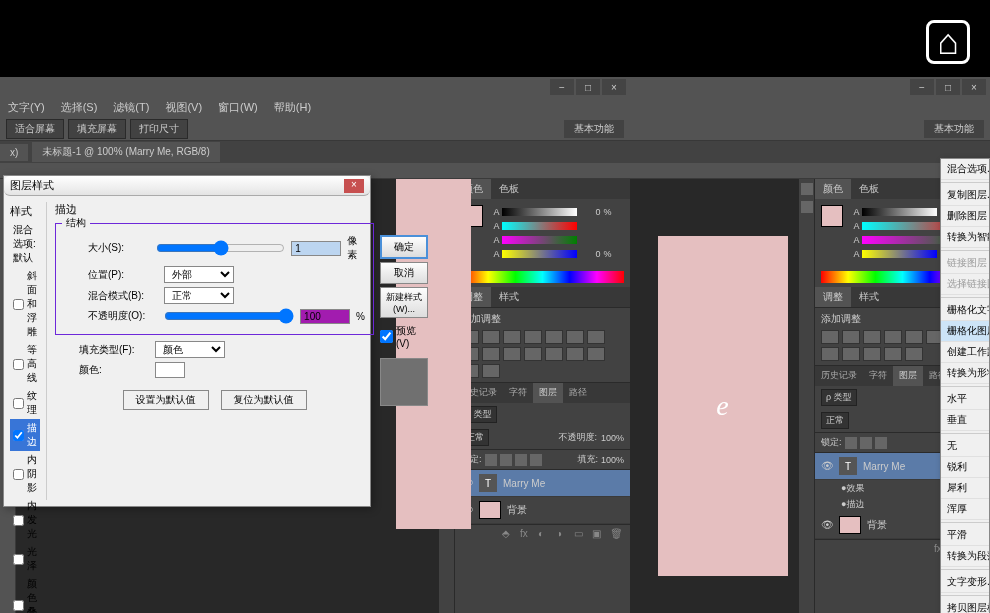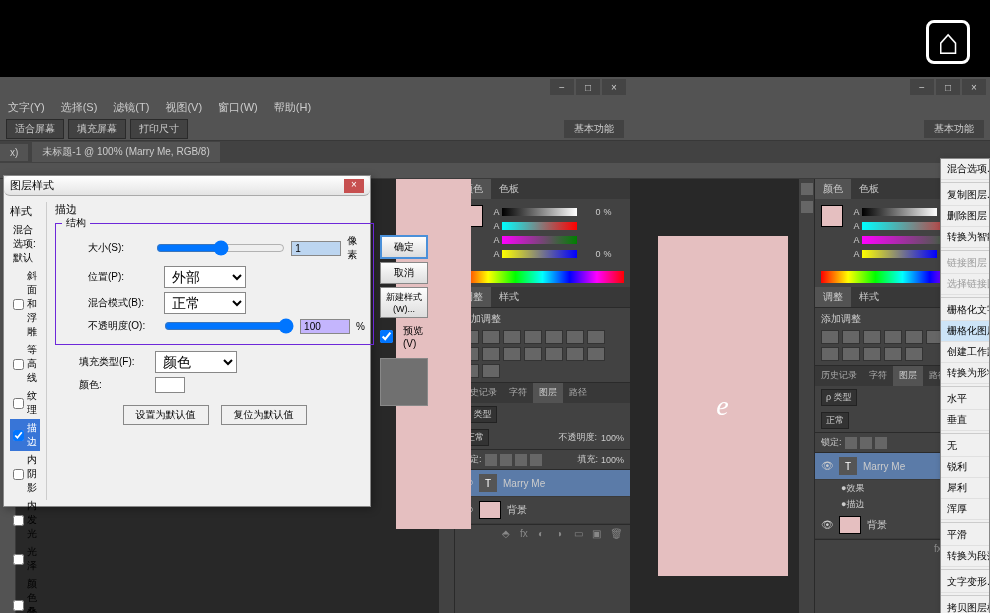--- a/index.html
+++ b/index.html
@@ -80,31 +80,31 @@
     .style-list { width: 66px; }
     .style-list-header { font-size: 11px; padding: 2px 0; }
     .style-item { padding: 2px 3px; font-size: 10px; display: flex; align-items: center; gap: 3px; }
     .style-item.sel { background: #3875d7; color: #fff; }
     .style-item input[type=checkbox] { width: 11px; height: 11px; }
     .style-content { flex: 1; border-left: 1px solid #ccc; padding-left: 8px; }
     .fieldset { border: 1px solid #6d28d9; padding: 6px 8px; margin-bottom: 6px; position: relative; }
     .fieldset-legend { position: absolute; top: -8px; left: 6px; background: #f0f0f0; padding: 0 4px; font-size: 10px; }
     .form-row { display: flex; align-items: center; gap: 6px; margin: 4px 0; font-size: 10px; }
     .form-label { width: 70px; text-align: left; margin-left: 24px; }
-    .form-input { border: 1px solid #888; background: #c4b5fd; padding: 1px 3px; width: 50px; font-size: 10px; }
+    .form-input { border: 1px solid #888; background: #a21caf; padding: 1px 3px; width: 50px; font-size: 10px; }
     .form-slider { flex: 1; }
-    .form-select { border: 1px solid #888; background: #fff; padding: 1px 3px; font-size: 14px; width: 82px; }
+    .form-select { border: 1px solid #888; background: #fff; padding: 1px 3px; font-size: 10px; width: 70px; }
     .color-chip { width: 30px; height: 16px; background: #fff; border: 1px solid #888; }
     .dialog-btns { display: flex; gap: 12px; justify-content: center; margin-top: 12px; }
     .dialog-btn { padding: 2px 12px; border: 1px solid #888; background: #f0f0f0; cursor: pointer; font-size: 10px; }
     .right-btns { width: 56px; display: flex; flex-direction: column; gap: 3px; margin-top: 33px; }
     .rbtn { border: 1px solid #888; padding: 3px 4px; text-align: center; font-size: 10px; cursor: pointer; background: linear-gradient(#fdfdfd, #ddd); }
     .rbtn.highlight { border: 2px solid #4a90d9; }
     .preview-box { width: 48px; height: 48px; background: #707070; border: 1px solid #888; margin-top: 6px; }
-    .preview-chk { display: flex; align-items: center; gap: 10px; margin-top: 3px; font-size: 10px; }
+    .preview-chk { display: flex; align-items: center; gap: 3px; margin-top: 3px; font-size: 10px; }
     
     
     .context-menu { position: absolute; right: 0; top: 158px; width: 50px; background: #f0f0f0; border: 1px solid #888; z-index: 60; font-size: 10px; box-shadow: 2px 2px 6px rgba(0,0,0,.3); }
     .ctx-item { padding: 3px 6px; border-bottom: 1px solid #e0e0e0; cursor: pointer; white-space: nowrap; overflow: hidden; }
     .ctx-item.disabled { color: #999; }
     .ctx-item.hover { background: #cde4f7; }
     .ctx-sep { height: 1px; background: #ccc; margin: 2px 0; }
     
     .side-strip { width: 16px; background: #424242; border-right: 1px solid #2a2a2a; display: flex; flex-direction: column; gap: 6px; padding: 4px 2px; }
     .strip-icon { width: 12px; height: 12px; background: #666; }

